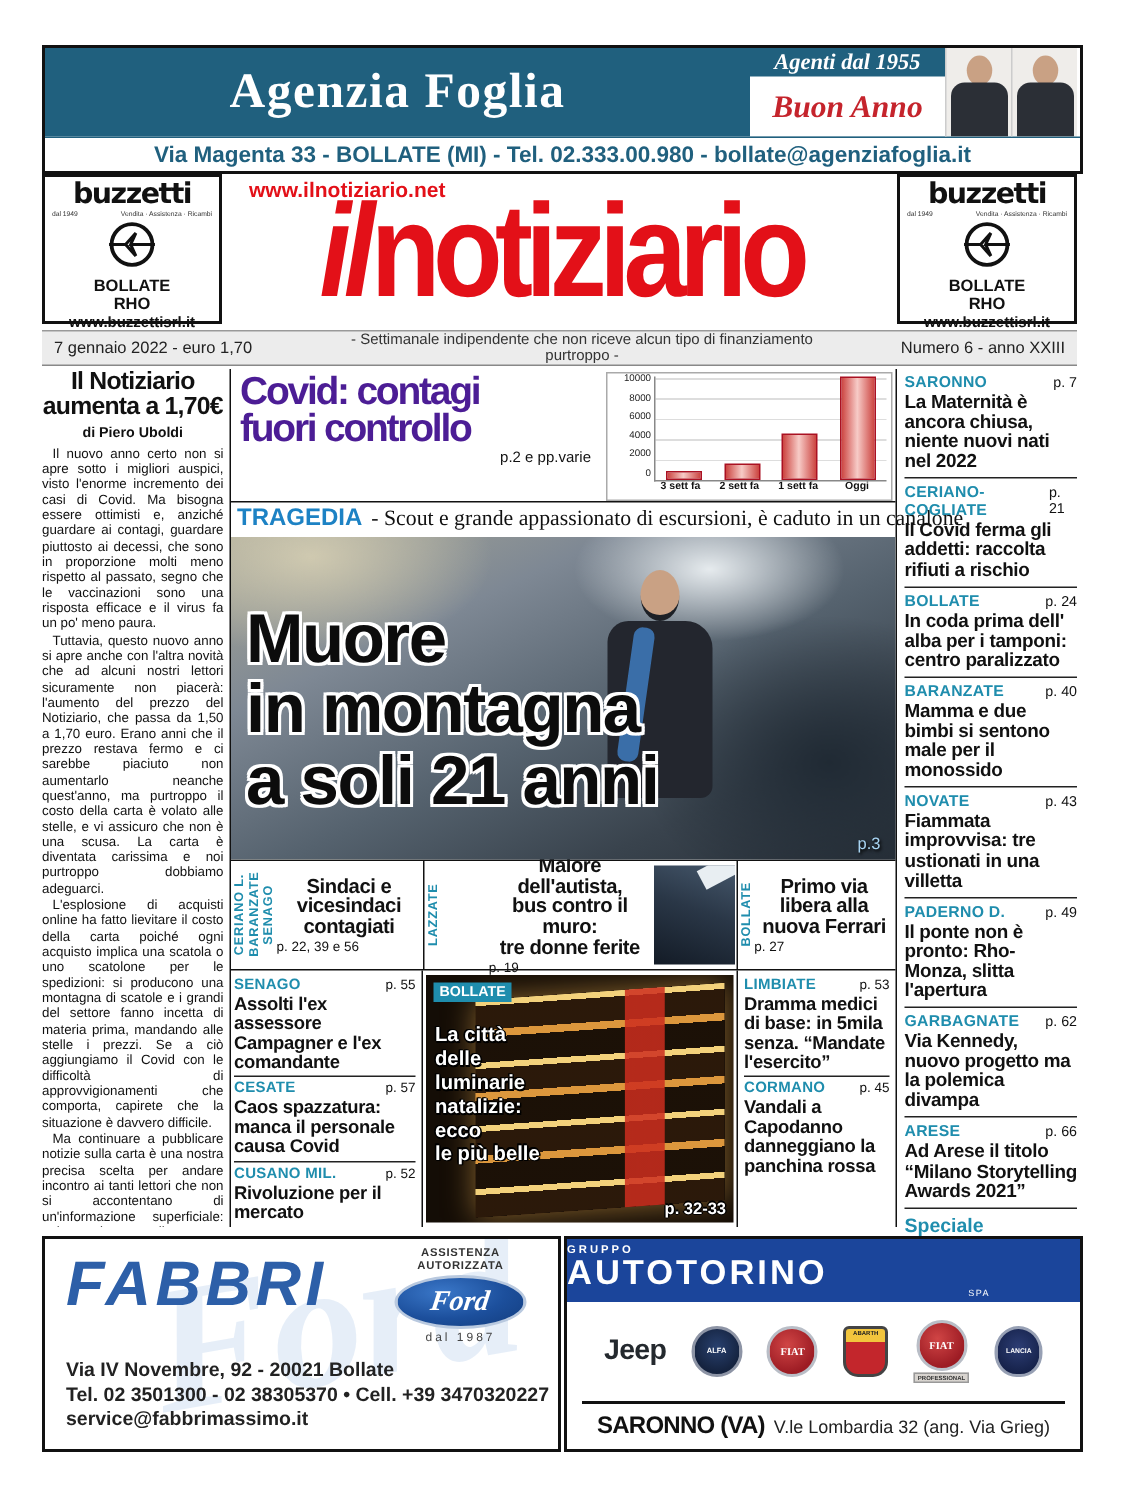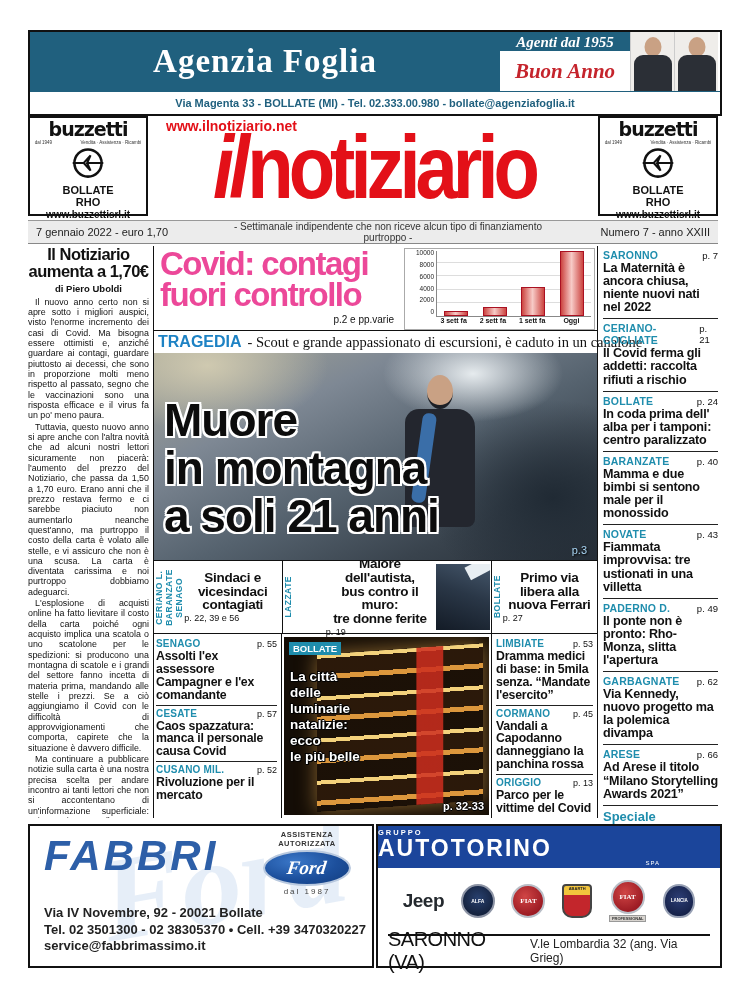--- a/index.html
+++ b/index.html
@@ -13,21 +13,21 @@
   .af-logo{width:470px;background:#20607e;color:#fff;display:flex;align-items:center;justify-content:center;
            font-family:"Liberation Serif",serif;font-weight:bold;font-size:33px;letter-spacing:1px;}
   .af-right{width:130px;background:#20607e;display:flex;flex-direction:column;}
   .af-tag{color:#fff;font-family:"Liberation Serif",serif;font-style:italic;font-weight:bold;font-size:15px;text-align:center;padding-top:2px;}
   .af-greet{background:#fff;flex:1;color:#c5242c;font-family:"Liberation Serif",serif;font-style:italic;font-weight:bold;
             font-size:21px;text-align:center;display:flex;align-items:center;justify-content:center;}
   .af-photos{width:88px;display:flex;background:#efedea;}
   .ad-man{position:relative;flex:1;overflow:hidden;border-left:1px solid #ccc;}
   .ad-man::before{content:'';position:absolute;top:5px;left:50%;transform:translateX(-50%);width:17px;height:20px;border-radius:50%;background:#c9a184;}
   .ad-man::after{content:'';position:absolute;bottom:0;left:50%;transform:translateX(-50%);width:38px;height:36px;border-radius:9px 9px 0 0;background:#2b2f36;}
-  .af-addr{height:22px;border-top:1px solid #20607e;color:#20607e;font-weight:bold;font-size:11px;
+  .af-addr{height:22px;border-top:1px solid #20607e;color:#20607e;font-weight:bold;font-size:15px;
            display:flex;align-items:center;justify-content:center;white-space:nowrap;}
 
   
   .mastrow{left:28px;top:116px;width:690px;height:102px;display:flex;}
   .bzbox{width:120px;height:100px;border:2px solid #111;background:#fff;box-sizing:border-box;
          display:flex;flex-direction:column;align-items:center;padding-top:2px;}
   .bz-name{font-family:"DejaVu Sans",sans-serif;font-weight:bold;font-size:19px;letter-spacing:-1px;line-height:1;}
   .bz-sub{width:92%;display:flex;justify-content:space-between;font-size:4.5px;color:#333;margin-top:1px;}
   .bz-opel{margin:1px 0;}
   .bz-city{font-weight:bold;font-size:11px;line-height:1.05;text-align:center;white-space:pre-line;}
@@ -50,21 +50,21 @@
   .leftcol{width:126px;border-right:1px solid #111;padding-right:4px;box-sizing:border-box;overflow:hidden;}
   .lc-title{font-weight:bold;font-size:16.5px;line-height:1.05;text-align:center;white-space:pre-line;letter-spacing:-0.5px;}
   .lc-byline{font-weight:bold;font-size:9.5px;text-align:center;margin:2px 0 3px;}
   .body-p{margin:0 0 1px;font-size:8.9px;line-height:1.16;text-align:justify;text-indent:7px;}
   .centercol{width:444px;border-right:1px solid #111;box-sizing:border-box;display:flex;flex-direction:column;}
   .sidebar{flex:1;padding-left:5px;display:flex;flex-direction:column;}
 
   
   .covid-row{height:92px;display:flex;padding:2px 2px 0 6px;box-sizing:border-box;}
   .covid-left{width:240px;display:flex;flex-direction:column;}
-  .covid-head{font-weight:bold;font-size:33px;line-height:0.95;letter-spacing:-1.5px;white-space:pre-line;color:#ec4899;}
+  .covid-head{font-weight:bold;font-size:26px;line-height:0.95;letter-spacing:-1.5px;white-space:pre-line;color:#4c1d95;}
   .covid-pref{font-size:10px;text-align:right;margin-top:3px;padding-right:6px;}
   .chart{flex:1;border:1px solid #aaa;background:#fff;margin-left:4px;display:flex;flex-direction:column;padding:2px 3px;}
   .chart-inner{flex:1;display:flex;}
   .yaxis{width:26px;display:flex;flex-direction:column;justify-content:space-between;align-items:flex-end;
          font-size:6.5px;color:#222;padding-right:2px;transform:translateY(-2px);}
   .plot{flex:1;position:relative;border-left:1px solid #888;border-bottom:1px solid #888;
         background:repeating-linear-gradient(to top,#fff 0 12.6px,#ddd 12.6px 13.6px);}
   .bars{position:absolute;inset:0;display:flex;align-items:flex-end;justify-content:space-around;}
   .bar{width:24px;background:linear-gradient(90deg,#cc4440 0%,#f7cbc7 48%,#cc4440 100%);border:1px solid #a12;box-sizing:border-box;}
   .xlabels{height:10px;display:flex;margin-left:26px;}
@@ -169,21 +169,21 @@
                 color:#fff;font-size:5px;font-weight:bold;text-align:center;line-height:1;}
   .alfa{background:radial-gradient(circle at 50% 40%,#28406e 0%,#15233f 70%);border:2px solid #8d94a5;}
   .fiat{background:radial-gradient(circle at 40% 35%,#d04545 0%,#9d1c24 70%);border:2px solid #b9bec7;font-family:"Liberation Serif",serif;font-size:7px;}
   .abarth{width:26px;height:30px;border-radius:4px 4px 10px 10px;background:linear-gradient(180deg,#f2c53d 0 30%,#c3262c 30% 100%);
           border:2px solid #444;display:flex;align-items:flex-start;justify-content:center;color:#222;font-size:4px;font-weight:bold;}
   .fiatp{display:flex;flex-direction:column;align-items:center;gap:1px;}
   .fiatp-box{background:#d8d4cf;border:1px solid #999;color:#333;font-size:4px;font-weight:bold;padding:0 2px;}
   .lancia{width:28px;height:30px;border-radius:50% 50% 46% 46%;background:radial-gradient(circle at 50% 40%,#2c3d74 0%,#16224a 75%);
           border:2px solid #97a0b4;font-size:4.5px;}
   .at-foot{height:30px;border-top:2px solid #111;margin:0 10px;display:flex;align-items:center;justify-content:center;gap:6px;}
-  .at-loc{font-weight:normal;font-size:20px;letter-spacing:-0.5px;}
+  .at-loc{font-weight:bold;font-size:16px;letter-spacing:-0.5px;}
   .at-addr{font-size:12px;color:#222;}
 </style>
 </head>
 <body>
 
 <div class="page">
 
   <div class="topad abs">
     <div class="topad-top">
       <div class="af-logo">Agenzia Foglia</div>
@@ -234,21 +234,21 @@
       </span>
       <div class="bz-city">BOLLATE
 RHO</div>
       <div class="bz-url">www.buzzettisrl.it</div>
     </div>
   </div>
 
   <div class="datestrip abs">
     <span class="ds-date">7 gennaio 2022 - euro 1,70</span>
     <span class="ds-motto">- Settimanale indipendente che non riceve alcun tipo di finanziamento purtroppo -</span>
-    <span class="ds-issue">Numero 7 - anno XXIII</span>
+    <span class="ds-issue">Numero 6 - anno XXIII</span>
   </div>
 
   <div class="main abs">
 
     <div class="leftcol">
       <div class="lc-title">Il Notiziario
 aumenta a 1,70€</div>
       <div class="lc-byline">di Piero Uboldi</div>
       <div id="left-paragraphs">
           <p class="body-p">Il nuovo anno certo non si apre sotto i migliori auspici, visto l'enorme incremento dei casi di Covid. Ma bisogna essere ottimisti e, anziché guardare ai contagi, guardare piuttosto ai decessi, che sono in proporzione molti meno rispetto al passato, segno che le vaccinazioni sono una risposta efficace e il virus fa un po' meno paura.</p>
@@ -390,27 +390,20 @@
               </div>
               <div class="st-title">Dramma medici di base: in 5mila senza. “Mandate l'esercito”</div>
             </div>
             <div class="st-item">
               <div class="st-head">
                 <span class="st-city">CORMANO</span>
                 <span class="st-page">p. 45</span>
               </div>
               <div class="st-title">Vandali a Capodanno danneggiano la panchina rossa</div>
             </div>
-            <div class="st-item">
-              <div class="st-head">
-                <span class="st-city">ORIGGIO</span>
-                <span class="st-page">p. 13</span>
-              </div>
-              <div class="st-title">Parco per le vittime del Covid</div>
-            </div>
           </div>
       </div>
     </div>
 
     <div class="sidebar">
       <div id="sidebar-list">
           <div class="sb-item">
             <div class="st-head">
               <span class="sb-city">SARONNO</span>
               <span class="sb-page">p. 7</span>

